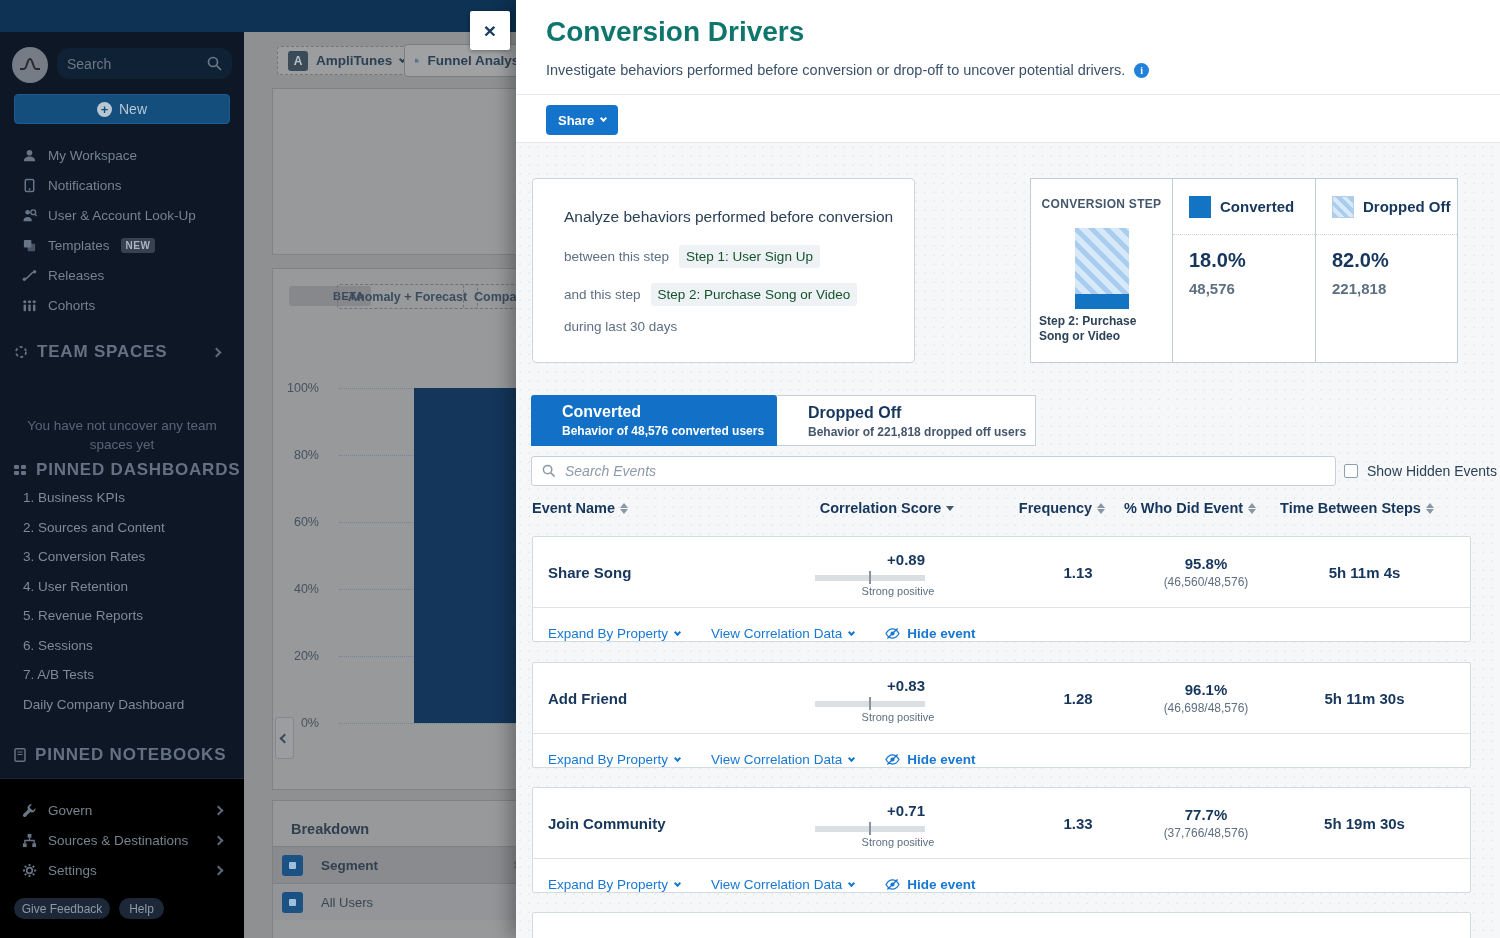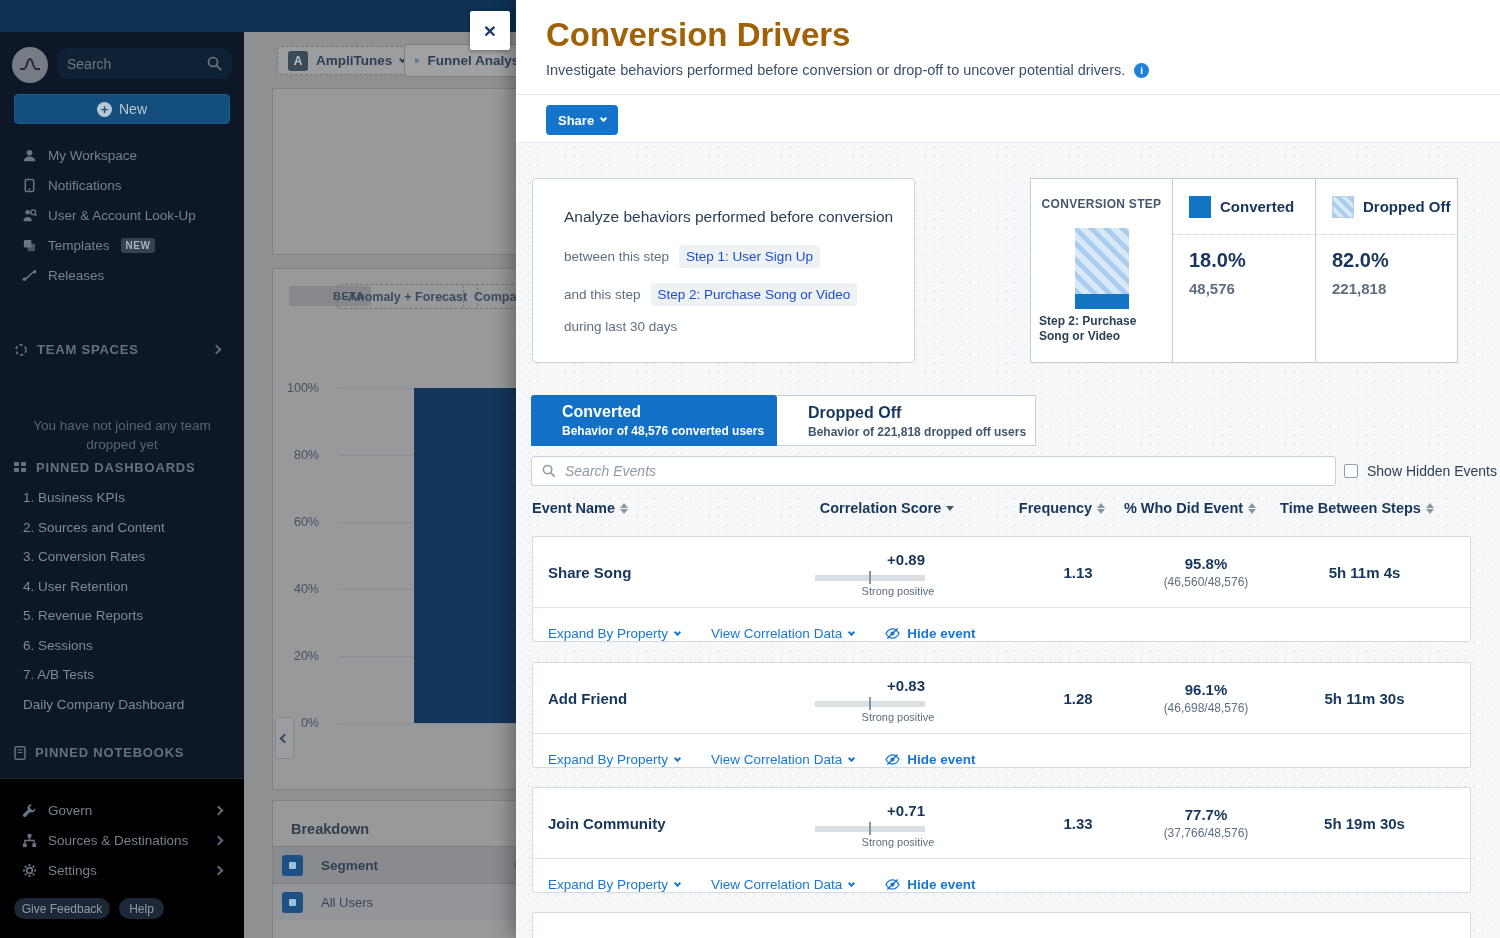--- a/index.html
+++ b/index.html
@@ -20,21 +20,21 @@
   .side-search { position:absolute; left:57px; top:16px; width:175px; height:31px; background:#0f2135; border-radius:12px;
                  display:flex; align-items:center; padding:0 10px; color:#6b7888; }
   .side-search .ph { flex:1; font-size:14px; }
   .new-btn { position:absolute; left:14px; top:62px; width:216px; height:30px; background:#134e7c; border:1px solid #1d5c90;
              border-radius:4px; color:#b9c7d3; font-size:14px; display:flex; align-items:center; justify-content:center; gap:7px; cursor:pointer; }
   .plus-circle { width:15px; height:15px; border-radius:50%; background:#b9c7d3; color:#134e7c; font-weight:bold; font-size:13px; line-height:15px; text-align:center; }
   .nav-item { position:absolute; left:0; width:244px; height:28px; display:flex; align-items:center; gap:11px; padding-left:22px; cursor:pointer; }
   .nav-item svg { flex:0 0 auto; }
   .badge-new { background:#37414f; color:#aab4bf; font-size:10px; font-weight:bold; padding:2px 5px; border-radius:3px; letter-spacing:.5px; }
   .sect-head { position:absolute; left:0; width:244px; display:flex; align-items:center; gap:9px; padding-left:14px;
-               color:#657080; font-size:13px; font-weight:bold; letter-spacing:.8px; }
+               color:#657080; font-size:17px; font-weight:bold; letter-spacing:.8px; }
   .chev { width:7px; height:7px; border-right:2px solid #5d6878; border-bottom:2px solid #5d6878; display:inline-block; }
   .chev.right { transform:rotate(-45deg); }
   .chev.left  { transform:rotate(135deg); }
   .chev.down  { transform:rotate(45deg); }
   .empty-team { position:absolute; left:20px; top:384px; width:204px; text-align:center; color:#596475; line-height:19px; font-size:13.5px; }
   .dash-item { position:absolute; left:23px; width:210px; height:26px; line-height:26px; color:#7e8a98; cursor:pointer; white-space:nowrap; }
   .side-lower { position:absolute; left:0; top:746px; width:244px; height:180px; background:#000000; border-top:1px solid #1b2837; }
   .lower-item { position:absolute; left:0; width:244px; height:28px; display:flex; align-items:center; gap:11px; padding:0 22px; cursor:pointer; }
   .lower-item .grow { flex:1; }
   .pill { position:absolute; height:21px; background:#1c2838; border-radius:11px; color:#8e99a6; font-size:12px;
@@ -57,36 +57,36 @@
               border-radius:3px; display:flex; align-items:center; justify-content:center; cursor:pointer; }
   .bd-title { position:absolute; color:#313e4d; font-weight:bold; font-size:14.5px; }
   .bd-row { position:absolute; left:28px; width:244px; height:37px; display:flex; align-items:center; border-top:1px solid #7e8083; }
   .bd-check { width:21px; height:21px; background:#1c5183; border-radius:3px; margin-left:9px; position:relative; cursor:pointer; }
   .bd-check::after { content:""; position:absolute; left:7px; top:7px; width:7px; height:7px; background:#9fc0dc; border-radius:1px; }
   .sort-sm { margin-left:auto; margin-right:10px; color:#59646f; font-size:11px; }
 
   
   .panel { position:absolute; left:516px; top:0; width:984px; height:938px; background:#fff; box-shadow:-7px 0 16px rgba(0,0,0,.28); }
   .panel-head { position:absolute; left:0; top:0; width:984px; height:95px; background:#fff; border-bottom:1px solid #e5e9ed; }
-  .p-title { position:absolute; left:30px; top:16px; font-size:33px; font-weight:bold; color:#a16207; }
+  .p-title { position:absolute; left:30px; top:16px; font-size:28px; font-weight:bold; color:#0f766e; }
   .p-sub { position:absolute; left:30px; top:62px; font-size:14.5px; color:#3a516a; display:flex; align-items:center; gap:9px; }
   .info-dot { width:15px; height:15px; border-radius:50%; background:#2180d8; color:#fff; font-size:10px; font-weight:bold;
               font-family:"Liberation Serif", serif; display:inline-flex; align-items:center; justify-content:center; cursor:pointer; }
   .share-strip { position:absolute; left:0; top:96px; width:984px; height:47px; background:#fff; border-bottom:1px solid #e5e9ed; }
   .share-btn { position:absolute; left:30px; top:9px; height:30px; background:#1474cb; color:#fff; border:none; border-radius:4px;
                font-size:13px; font-weight:bold; display:flex; align-items:center; gap:7px; padding:0 12px; cursor:pointer; }
   .share-btn .chev { border-color:#fff; width:5px; height:5px; margin-top:-3px; }
   .p-body { position:absolute; left:0; top:143px; width:984px; height:795px; background:#f6f7f8;
             background-image:radial-gradient(#e7ebee 1px, transparent 1px); background-size:9px 9px; }
 
   
   .crit-card { position:absolute; left:16px; top:35px; width:383px; height:185px; background:#fff; border:1px solid #ccd5dc; border-radius:4px; }
   .crit-line1 { position:absolute; left:31px; top:29px; font-size:15.5px; color:#2a4057; }
   .crit-row { position:absolute; left:31px; font-size:13.5px; color:#5d6f81; display:flex; align-items:center; gap:10px; white-space:nowrap; }
-  .step-link { color:#1d4ed8; background:#eef2f5; padding:4px 7px; border-radius:3px; cursor:pointer; }
+  .step-link { color:#14532d; background:#eef2f5; padding:4px 7px; border-radius:3px; cursor:pointer; }
 
   
   .conv-panel { position:absolute; left:514px; top:35px; width:428px; height:185px; background:#fff; border:1px solid #c0ccd6; display:flex; }
   .conv-col1 { width:143px; border-right:1px solid #c0ccd6; position:relative; }
   .conv-col { width:143px; position:relative; }
   .conv-col + .conv-col { border-left:1px solid #c0ccd6; }
   .conv-head { position:absolute; left:0; top:18px; width:100%; text-align:center; font-size:12px; font-weight:bold; color:#44576d; letter-spacing:.3px; white-space:nowrap; }
   .mini-funnel { position:absolute; left:44px; top:49px; width:54px; height:81px; background:repeating-linear-gradient(45deg,#a9cdee 0 5px,#d7e8f8 5px 11px); }
   .mini-funnel .solid { position:absolute; left:0; bottom:0; width:100%; background:#1474c4; }
   .conv-barlabel { position:absolute; left:8px; top:135px; width:130px; font-size:12px; color:#2c4257; line-height:15px; font-weight:bold; }
@@ -202,29 +202,40 @@
       <span class="badge-new">NEW</span>
     </div>
     <div class="nav-item" style="top:229px">
       <svg class="ic" width="15" height="15" viewBox="0 0 16 16">
           <path d="M2 12 C7 12 9 4 14 4" stroke="#687585" stroke-width="1.7" fill="none"></path>
           <circle cx="2.5" cy="12" r="1.8" fill="#687585"></circle>
           <circle cx="13.5" cy="4" r="1.8" fill="#687585"></circle>
         </svg>
       <span>Releases</span>
     </div>
+    <div class="nav-item" style="top:259px">
+      <svg class="ic" width="15" height="15" viewBox="0 0 16 16" fill="#687585">
+          <circle cx="3" cy="4" r="1.7"></circle>
+          <circle cx="8" cy="4" r="1.7"></circle>
+          <circle cx="13" cy="4" r="1.7"></circle>
+          <rect x="1.7" y="7" width="2.6" height="7" rx="1"></rect>
+          <rect x="6.7" y="7" width="2.6" height="7" rx="1"></rect>
+          <rect x="11.7" y="7" width="2.6" height="7" rx="1"></rect>
+        </svg>
+      <span>Cohorts</span>
+    </div>
 
     <div class="sect-head" style="top:310px">
       <svg class="ic" width="14" height="14" viewBox="0 0 14 14">
           <circle cx="7" cy="7" r="5" stroke="#657080" stroke-width="1.8" fill="none" stroke-dasharray="3 2.4"></circle>
         </svg>
       <span>TEAM SPACES</span>
       <span class="chev right" style="margin-left:auto;margin-right:24px"></span>
     </div>
-    <div class="empty-team">You have not joined any team dropped yet</div>
+    <div class="empty-team">You have not uncover any team spaces yet</div>
 
     <div class="sect-head" style="top:428px">
       <svg class="ic" width="13" height="13" viewBox="0 0 13 13" fill="#657080">
           <rect x="0" y="1" width="5" height="4" rx="1"></rect>
           <rect x="7" y="1" width="5" height="4" rx="1"></rect>
           <rect x="0" y="7" width="5" height="4" rx="1"></rect>
           <rect x="7" y="7" width="5" height="4" rx="1"></rect>
         </svg>
       <span>PINNED DASHBOARDS</span>
     </div>

